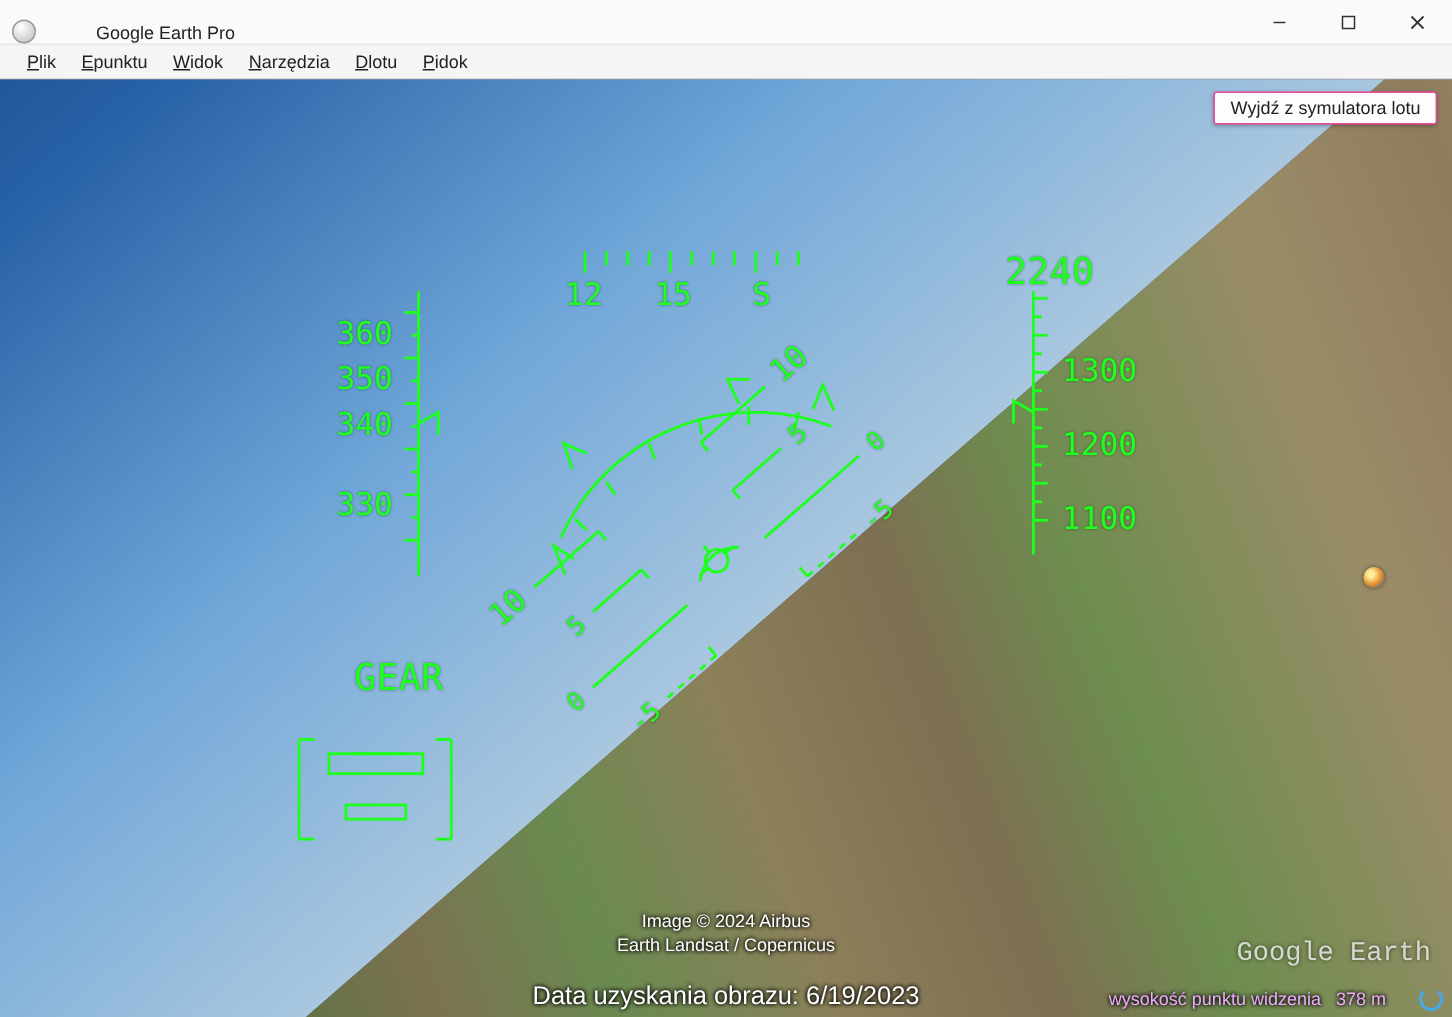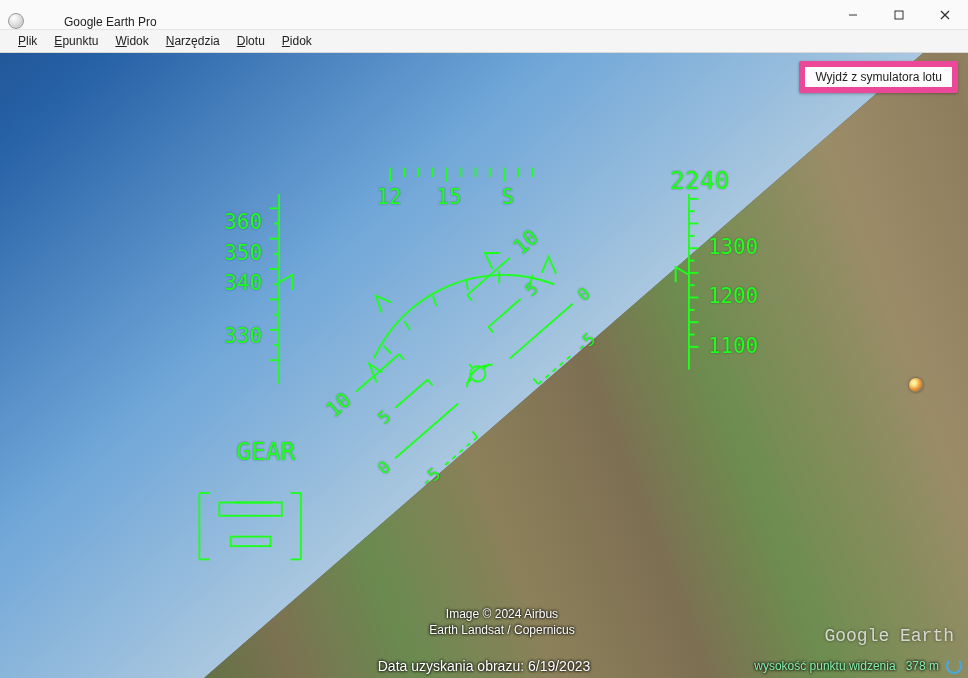--- a/index.html
+++ b/index.html
@@ -134,21 +134,21 @@
   }
   .hud svg text.big { font-size: 26px; }
   .hud svg text.small { font-size: 18px; }
   .hud svg .tick { stroke-width: 1.5; }
 
   
   .exit-btn {
     position: absolute;
     top: 8px; right: 10px;
     background: #fdfdfd;
-    border: 6px solid #ec4899;
+    border: 1px solid #ec4899;
     border-radius: 2px;
     font-size: 12px;
     padding: 3px 10px;
     color: #222;
     box-shadow: 0 1px 3px rgba(0,0,0,.3);
     pointer-events: auto;
     cursor: pointer;
   }
 
   .watermark {
@@ -162,39 +162,38 @@
 
   .credits {
     position: absolute;
     left: 50%; bottom: 40px;
     transform: translateX(-50%);
     text-align: center;
     font-size: 12px;
     color: #fff;
     text-shadow: 0 0 3px #000, 0 0 3px #000;
     line-height: 1.35;
-    margin-left: 18px;
   }
 
   .bottom-right {
     position: absolute;
     right: 6px; bottom: 4px;
     display: flex;
     align-items: center;
-    gap: 7px;
-    color: #86efac;
+    gap: 22px;
+    color: #f0abfc;
     font-size: 12px;
     text-shadow: 0 0 3px #000, 0 0 3px #000;
   }
   .bottom-center {
     position: absolute;
     left: 50%; bottom: 4px;
     transform: translateX(-50%);
     color: #fff;
-    font-size: 14px;
+    font-size: 17px;
     text-shadow: 0 0 3px #000, 0 0 3px #000;
     white-space: nowrap;
   }
   .spinner {
     width: 16px; height: 16px;
     border: 2px solid #4aa7e6;
     border-top-color: transparent;
     border-radius: 50%;
     display: inline-block;
   }

